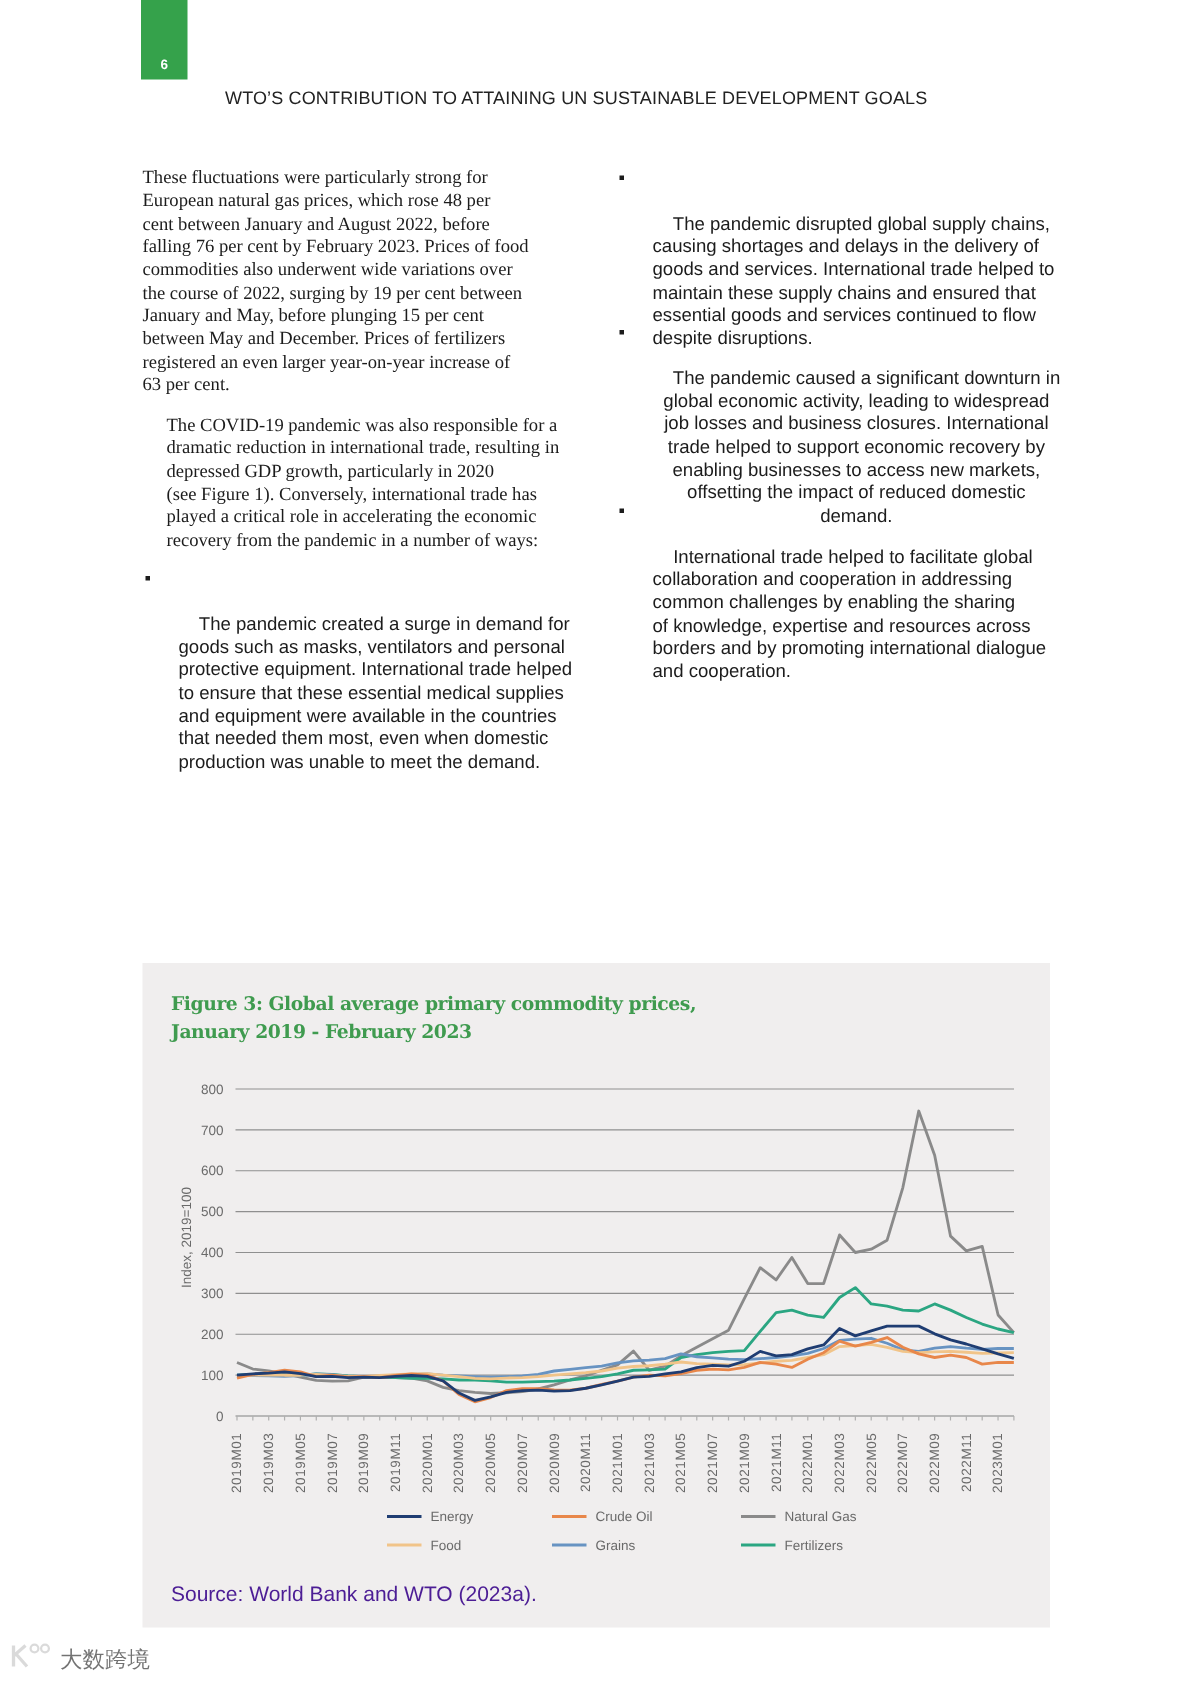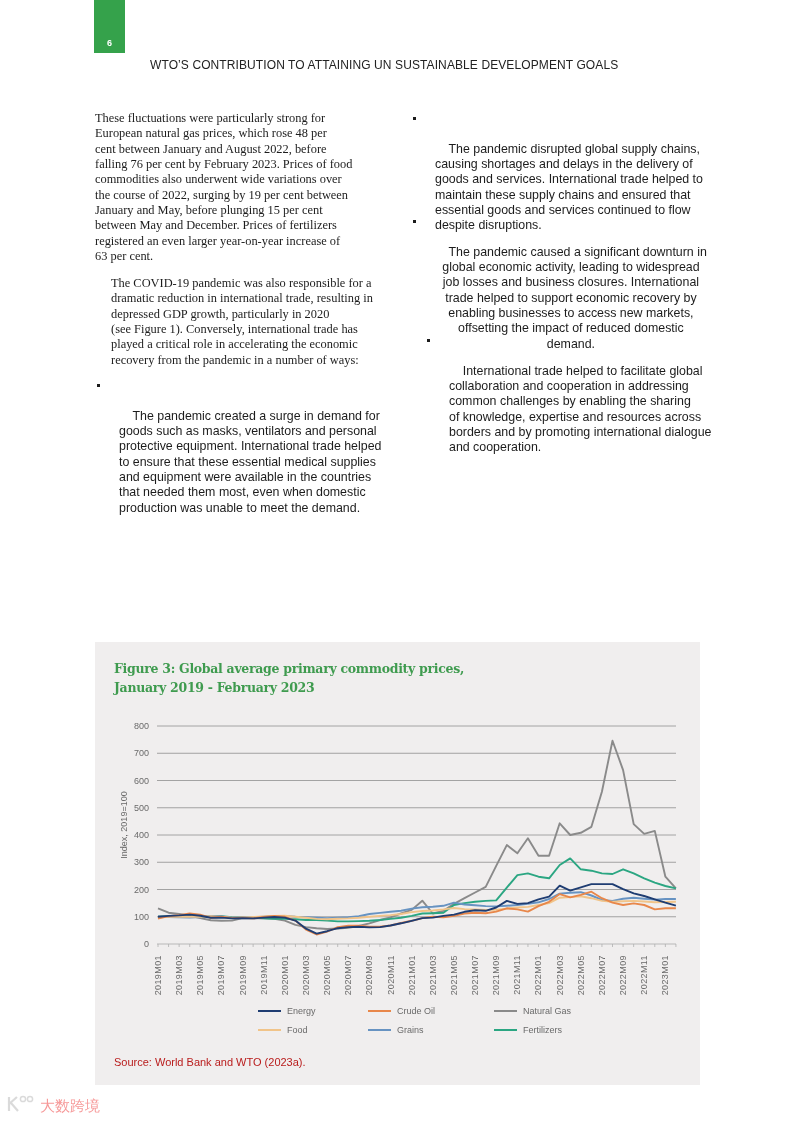--- a/index.html
+++ b/index.html
@@ -13,26 +13,26 @@
   .hdr-title { position: absolute; left: 150px; top: 37px; font-size: 12px; line-height: 12px;
     color: #222; letter-spacing: 0.1px; white-space: nowrap; margin-top: 22px; }
 
   .txt { position: absolute; font-size: 12.4px; line-height: 15.33px; white-space: pre; color: #1c1c1c; font-family: Liberation Serif, serif; }
   .bullet { position: absolute; font-size: 12.4px; line-height: 15.33px; white-space: pre; color: #1c1c1c; }
   .bullet .sq { position: absolute; left: -22px; top: 6px; width: 3.4px; height: 3.4px; background: #1c1c1c; }
 
   .panel { position: absolute; left: 95px; top: 642px; width: 605px; height: 443px; background: #f0eeee; }
   .fig-title { position: absolute; left: 19px; top: 17px; font-family: "DejaVu Serif", serif;
     font-weight: bold; font-size: 12.5px; letter-spacing: -0.3px; line-height: 19px; color: #3f9b4f; white-space: pre; }
-  .fig-source { position: absolute; left: 19px; top: 413px; font-size: 11px; line-height: 15px; color: #b91c1c; white-space: nowrap; }
+  .fig-source { position: absolute; left: 19px; top: 413px; font-size: 14px; line-height: 15px; color: #4c1d95; white-space: nowrap; }
   #chart-svg { position: absolute; left: 0; top: 68px; width: 605px; height: 340px; overflow: visible; }
   #chart-svg text { font-family: "Liberation Sans", sans-serif; fill: #6a6a6a; }
 
   .wm { position: absolute; left: 6px; top: 1094px; height: 24px; display: flex; align-items: center; opacity: 0.55; }
-  .wm-text { font-size: 15px; color: #ef4444; margin-left: 4px; font-family: Liberation Serif, serif; }
+  .wm-text { font-size: 15px; color: #000000; margin-left: 4px; font-family: Liberation Serif, serif; }
 </style>
 </head>
 <body>
 
 <div id="page">
 
   <div class="hdr-bar">
     <div class="hdr-num">6</div>
   </div>
   <div class="hdr-title">WTO’S CONTRIBUTION TO ATTAINING UN SUSTAINABLE DEVELOPMENT GOALS</div>
@@ -77,21 +77,21 @@
   <div class="bullet" style="left:435px; top:214px;text-align:center;">
     <span class="sq"></span>
     <span>The pandemic caused a significant downturn in
 global economic activity, leading to widespread
 job losses and business closures. International
 trade helped to support economic recovery by
 enabling businesses to access new markets,
 offsetting the impact of reduced domestic
 demand.</span>
   </div>
-  <div class="bullet" style="left:435px; top:333px;margin-left:14px;">
+  <div class="bullet" style="left:435px; top:333px;">
     <span class="sq"></span>
     <span>International trade helped to facilitate global
 collaboration and cooperation in addressing
 common challenges by enabling the sharing
 of knowledge, expertise and resources across
 borders and by promoting international dialogue
 and cooperation.</span>
   </div>
 
   <div class="panel">

